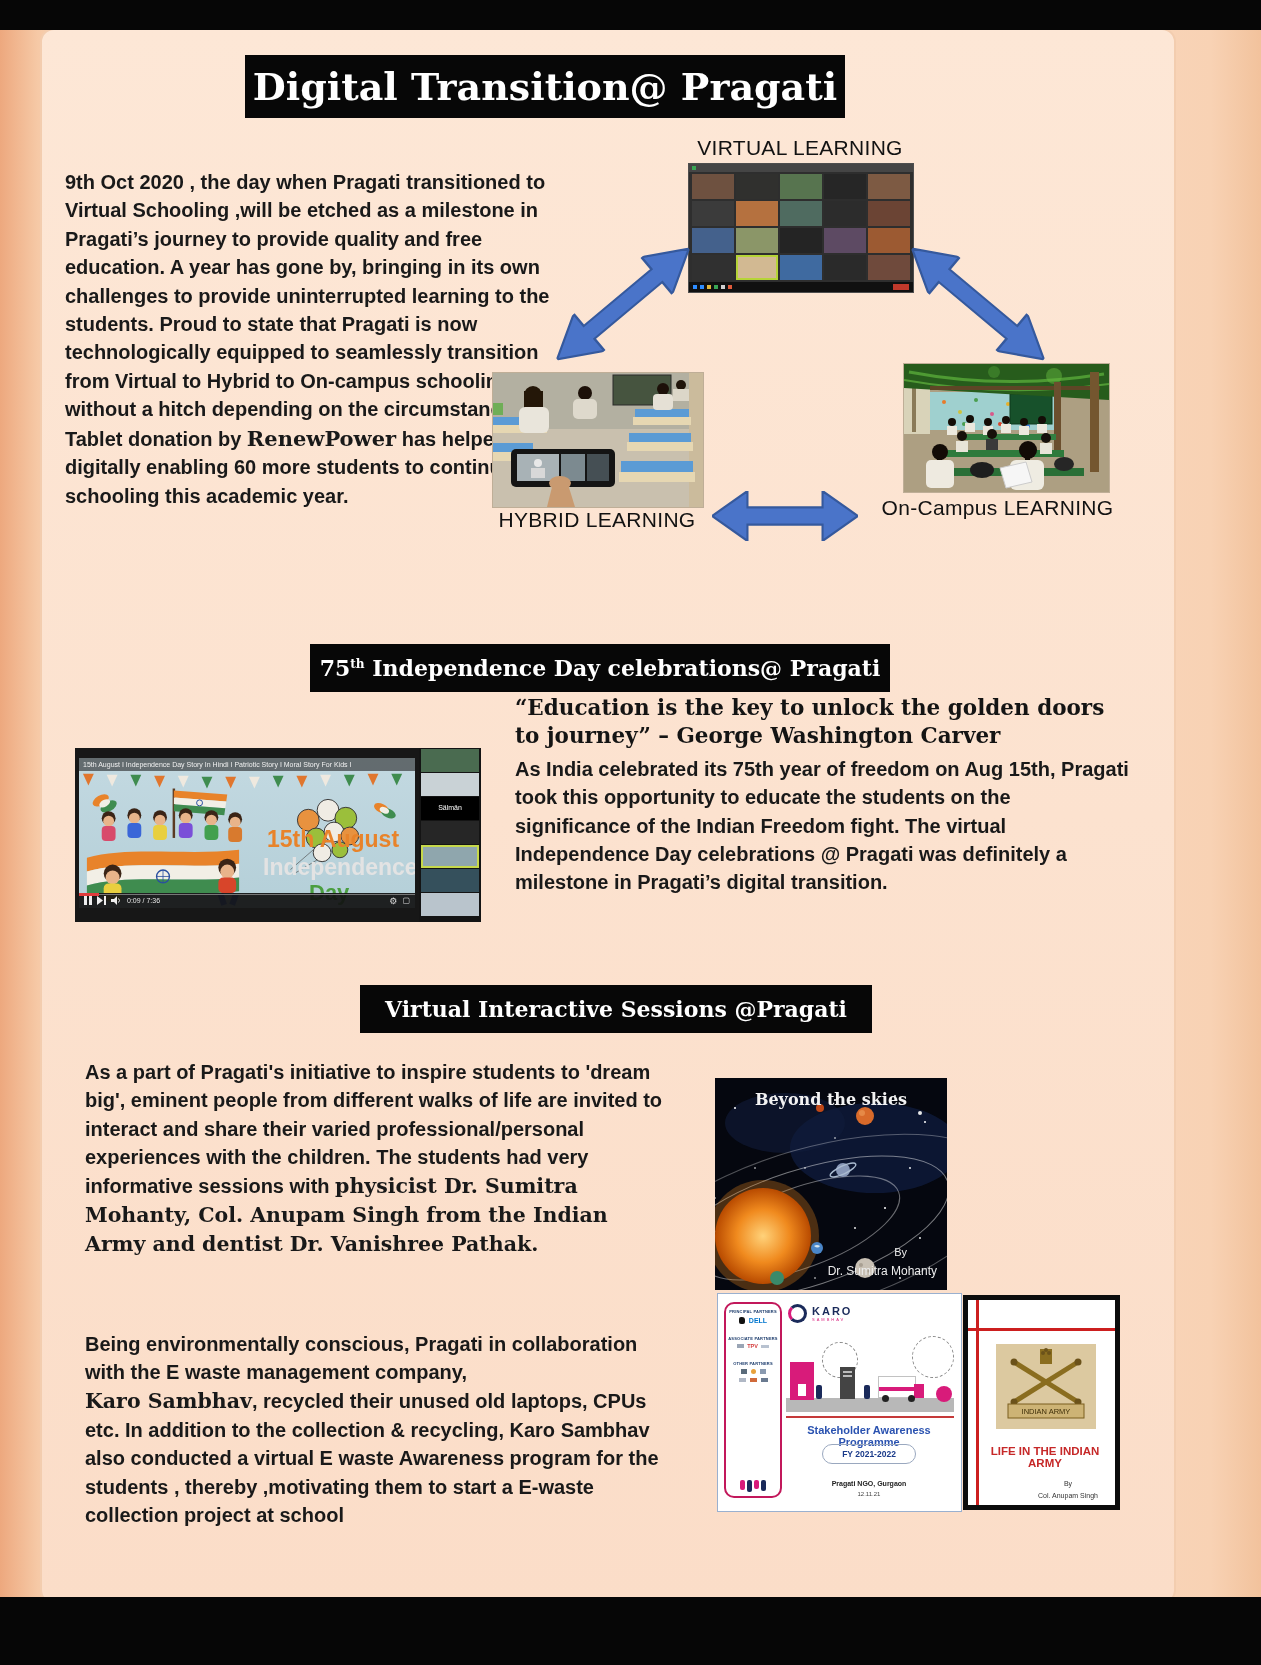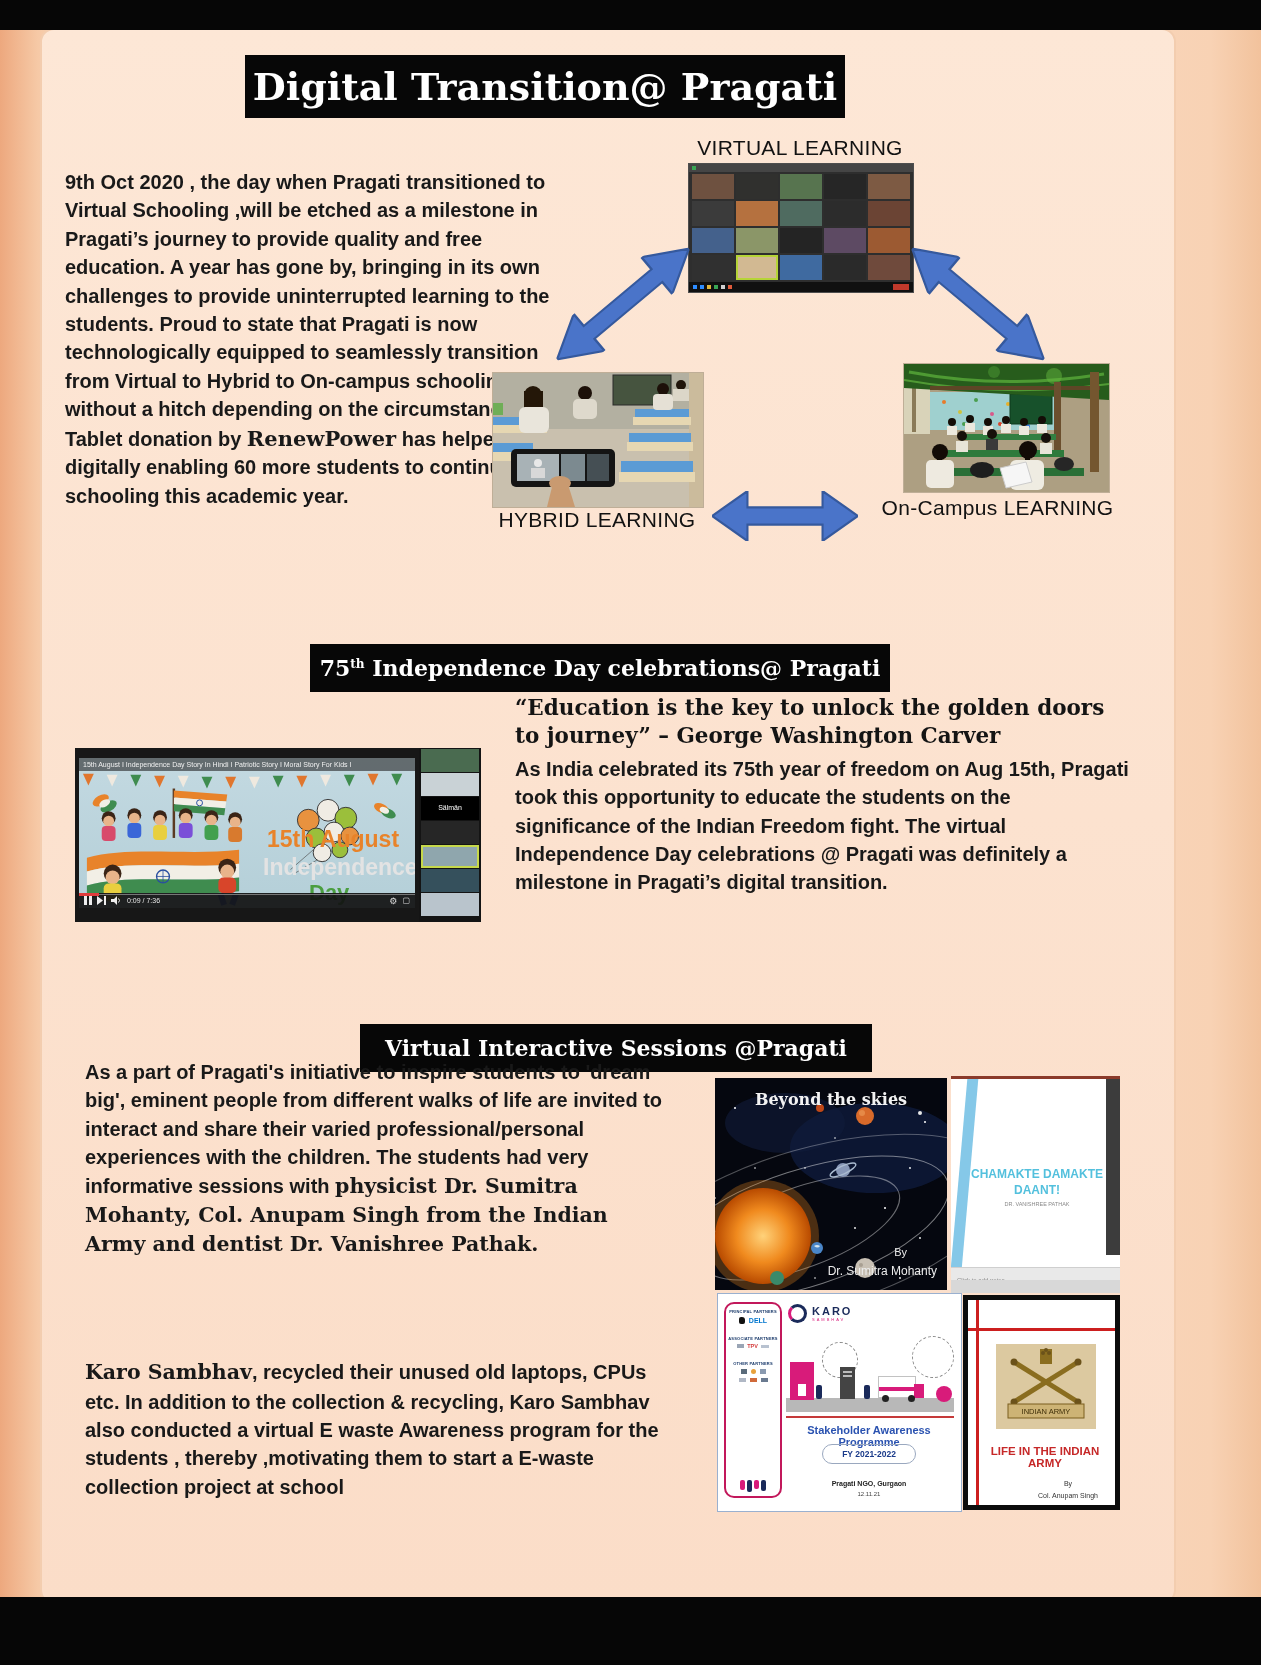--- a/index.html
+++ b/index.html
@@ -349,30 +349,30 @@
       <div class="vs-ptile" style="background:#35505c;"></div>
       <div class="vs-ptile" style="background:#b9c4cc;"></div>
     </div>
   </div>
 
   <div class="abs" style="left:515px;top:694px;width:615px;">
     <div class="quote">“Education is the key to unlock the golden doors to journey” – George Washington Carver</div>
     <div class="bodytext" style="margin-top:4px;">As India celebrated its 75th year of freedom on Aug 15th, Pragati took this opportunity to educate the students on the significance of the Indian Freedom fight. The virtual Independence Day celebrations @ Pragati was definitely a milestone in Pragati’s digital transition.</div>
   </div>
 
-  <div class="abs banner" style="left:360px;top:985px;width:512px;height:48px;font-size:22px;margin-top:39px;">
+  <div class="abs banner" style="left:360px;top:985px;width:512px;height:48px;font-size:22px;">
     <span>Virtual Interactive Sessions @Pragati</span>
   </div>
 
   <div class="abs bodytext" style="left:85px;top:1058px;width:578px;">
     <span>As a part of Pragati's initiative to inspire students to 'dream big', eminent people from different walks of life are invited to interact and share their varied professional/personal experiences with the children. The students had very informative sessions with  </span><span class="slab" style="font-size:20.5px;">physicist Dr. Sumitra Mohanty, Col. Anupam Singh from the Indian Army and dentist Dr. Vanishree Pathak.</span>
   </div>
 
   <div class="abs bodytext" style="left:85px;top:1330px;width:592px;">
-    <br>
+    <span>Being environmentally conscious, Pragati in collaboration with the E waste management company,</span><br>
     <span class="slab" style="font-size:20.5px;">Karo Sambhav</span><span>, recycled their unused old laptops, CPUs etc. In addition to the collection &amp; recycling, Karo Sambhav also conducted a virtual E waste Awareness program for the students , thereby ,motivating them to start a E-waste collection project at school</span>
   </div>
 
   <div class="abs photo" style="left:715px;top:1078px;width:232px;height:212px;background:#05070f;">
     <svg width="232" height="212" viewBox="0 0 232 212">
       <defs>
         <radialGradient id="sunG" cx="50%" cy="50%" r="50%">
           <stop offset="0%" stop-color="#ffd27a"></stop>
             <stop offset="55%" stop-color="#f08a1e"></stop>
             <stop offset="100%" stop-color="#b84a00"></stop>
@@ -414,31 +414,20 @@
       <circle cx="150" cy="190" r="10" fill="#c8c0b4"></circle>
         <circle cx="146" cy="187" r="2" fill="#a89f92"></circle>
         <circle cx="154" cy="193" r="1.6" fill="#a89f92"></circle>
       <circle cx="205" cy="35" r="2" fill="#e8e8e8"></circle>
     </svg>
     <div class="abs" style="left:0;top:12px;width:100%;text-align:center;color:#f2f2f2;font-family:'DejaVu Serif',serif;font-weight:800;font-size:16px;">Beyond the skies</div>
     <div class="abs" style="right:40px;top:168px;color:#ececec;font-size:11px;">By</div>
     <div class="abs" style="right:10px;top:186px;color:#ececec;font-size:12px;">Dr. Sumitra Mohanty</div>
   </div>
 
-  <div class="abs photo slide" style="left:951px;top:1076px;width:169px;height:214px;border-top:3px solid #8b3a2a;">
-    <div class="abs" style="left:8px;top:0;width:11px;height:190px;background:#85c8e8;transform:skewX(-5deg);"></div>
-    <div class="abs" style="right:0;top:0;width:14px;height:176px;background:#3c3c3c;"></div>
-    <div class="abs" style="left:18px;top:88px;width:136px;text-align:center;color:#53c0dd;font-weight:700;font-size:12px;">CHAMAKTE DAMAKTE</div>
-    <div class="abs" style="left:18px;top:104px;width:136px;text-align:center;color:#53c0dd;font-weight:700;font-size:12px;">DAANT!</div>
-    <div class="abs tinygray" style="left:18px;top:122px;width:136px;text-align:center;font-size:5.5px;">DR. VANISHREE PATHAK</div>
-    <div class="abs" style="left:0;top:188px;width:169px;height:13px;background:#e9e9e9;border-top:1px solid #cfcfcf;">
-      <span class="tinygray" style="font-size:6px;padding-left:6px;line-height:13px;display:inline-block;">Click to add notes</span>
-    </div>
-    <div class="abs" style="left:0;top:201px;width:169px;height:13px;background:#d8d8d8;"></div>
-  </div>
 
   <div class="abs photo slide" style="left:717px;top:1293px;width:243px;height:217px;border:1px solid #9ab0cf;">
     <div class="abs" style="left:6px;top:8px;width:54px;height:192px;border:2px solid #c2185b;border-radius:10px;background:#fff;">
       <div class="karo-label">PRINCIPAL PARTNERS</div>
       <div style="display:flex;justify-content:center;align-items:center;gap:4px;margin-top:3px;">
         <div style="width:6px;height:7px;background:#111;border-radius:2px 3px 2px 2px;"></div>
         <span style="font-size:7px;font-weight:700;color:#0076ce;">DELL</span>
       </div>
       <div class="karo-label" style="margin-top:12px;">ASSOCIATE PARTNERS</div>
       <div style="display:flex;justify-content:center;align-items:center;gap:3px;margin-top:2px;">

